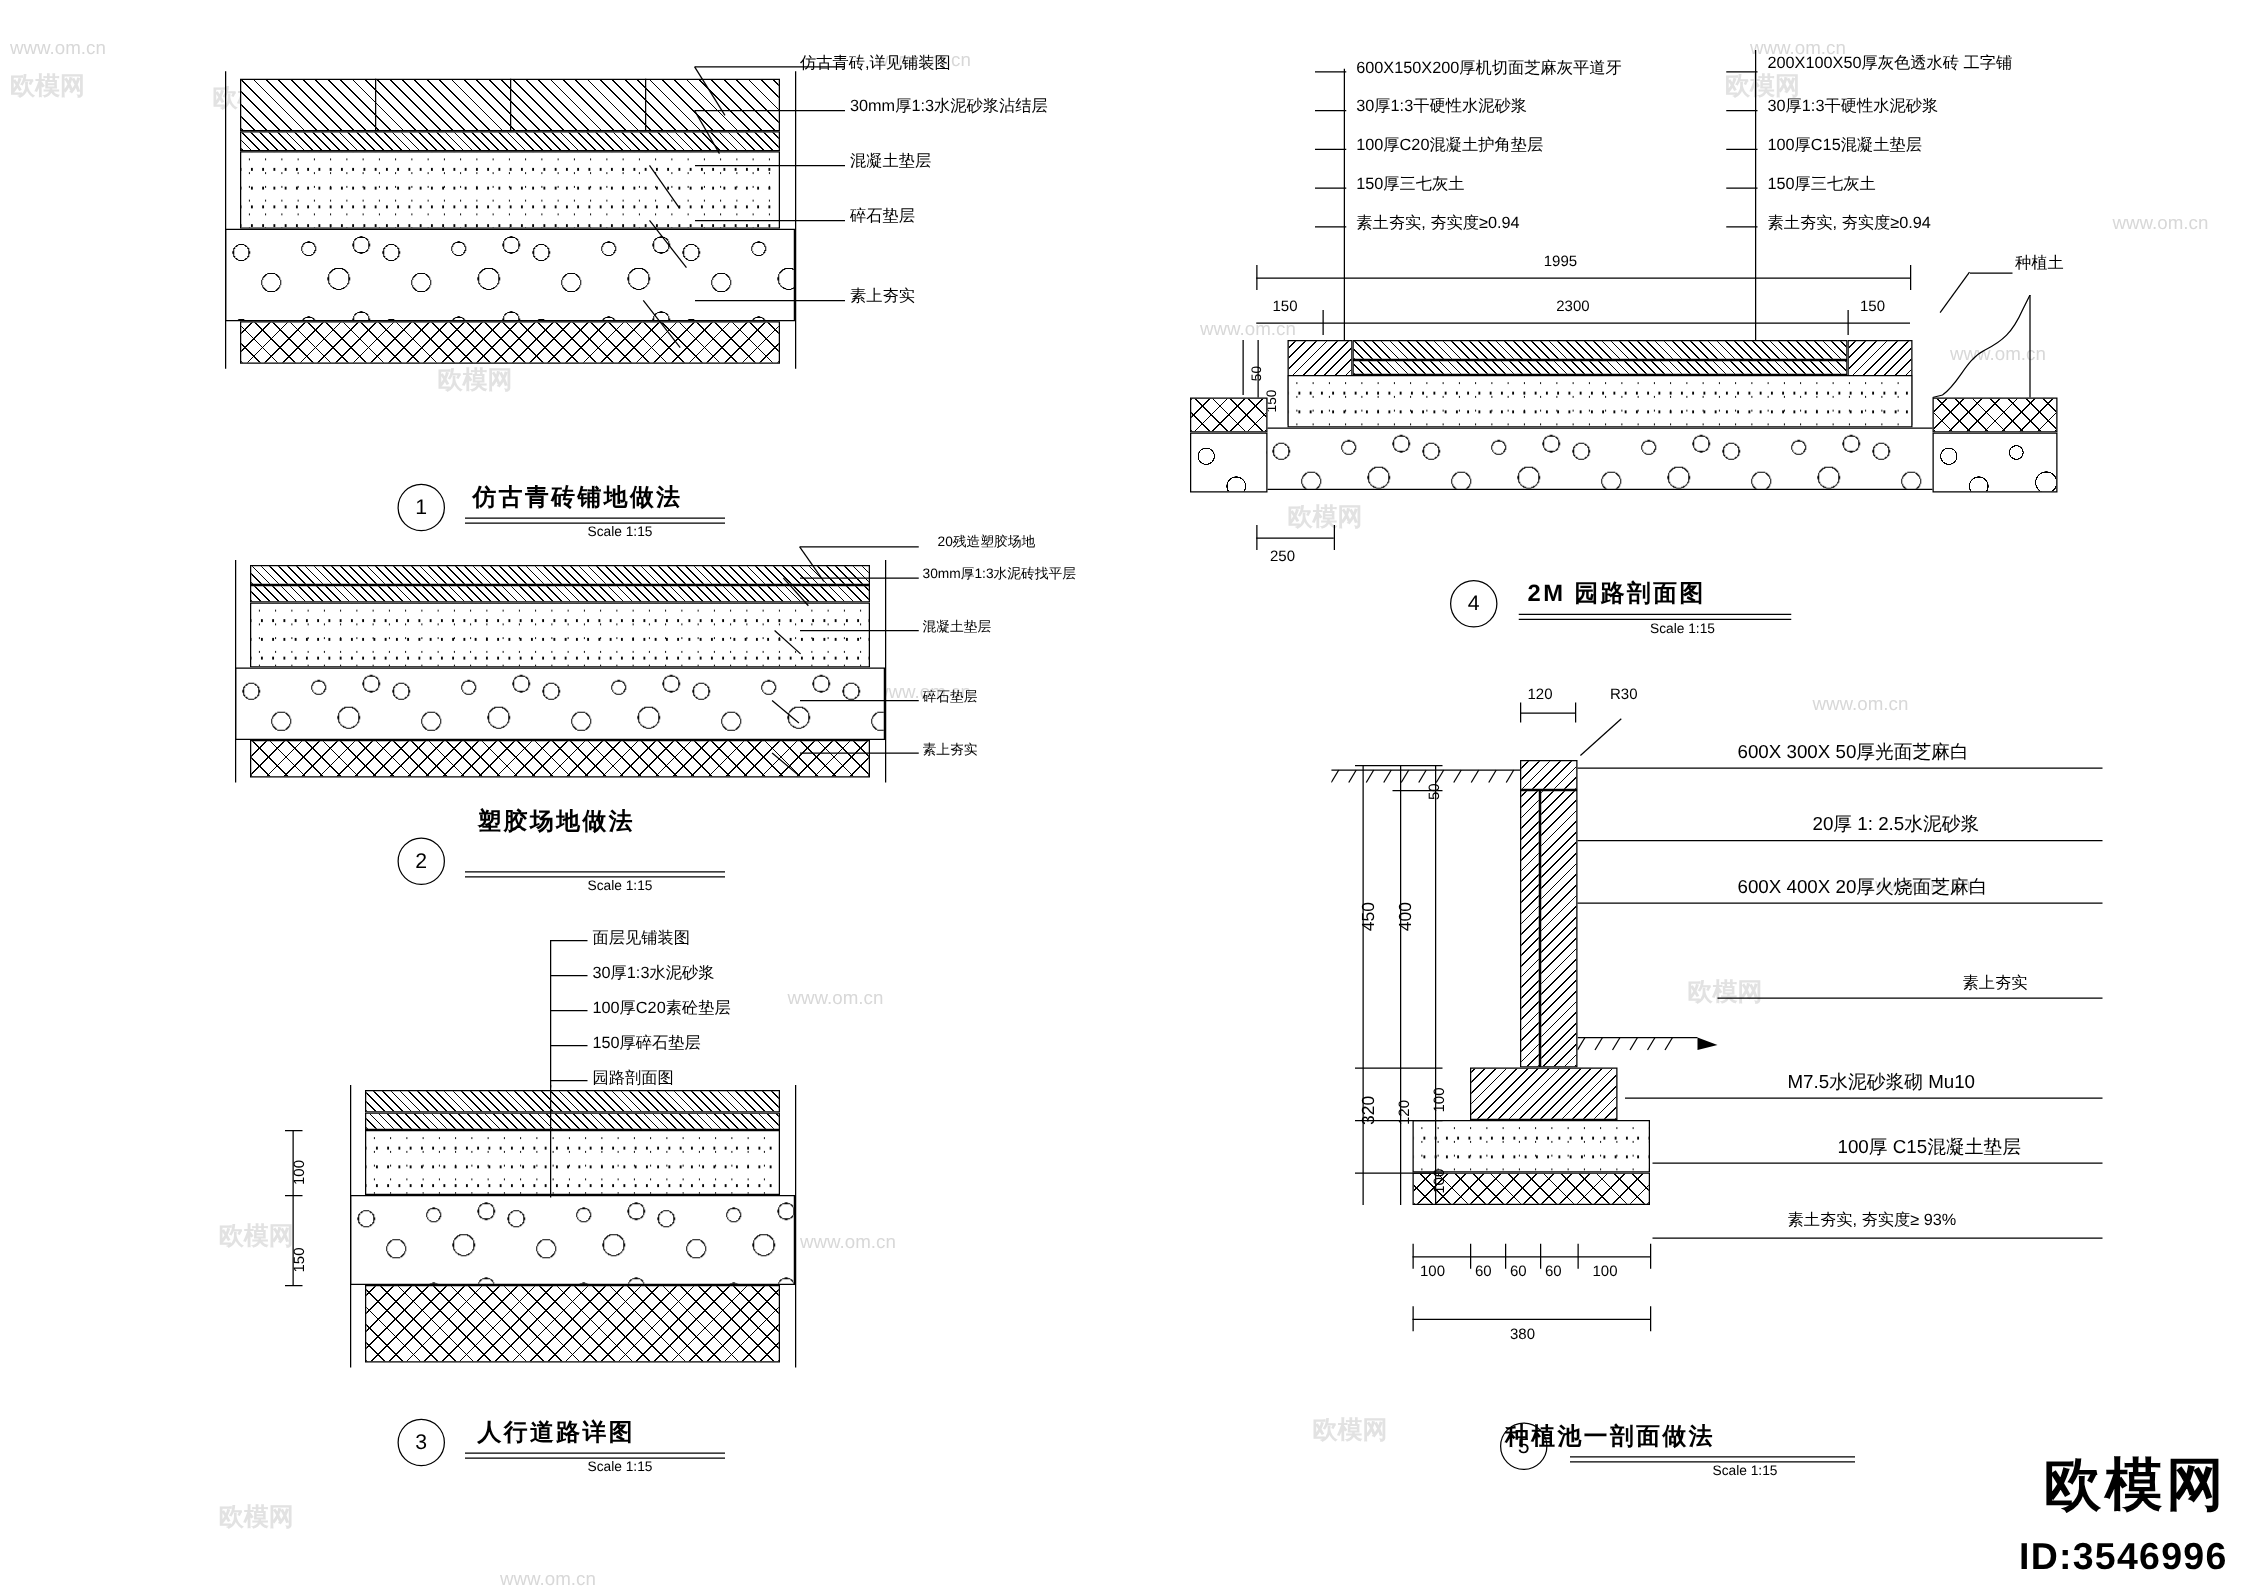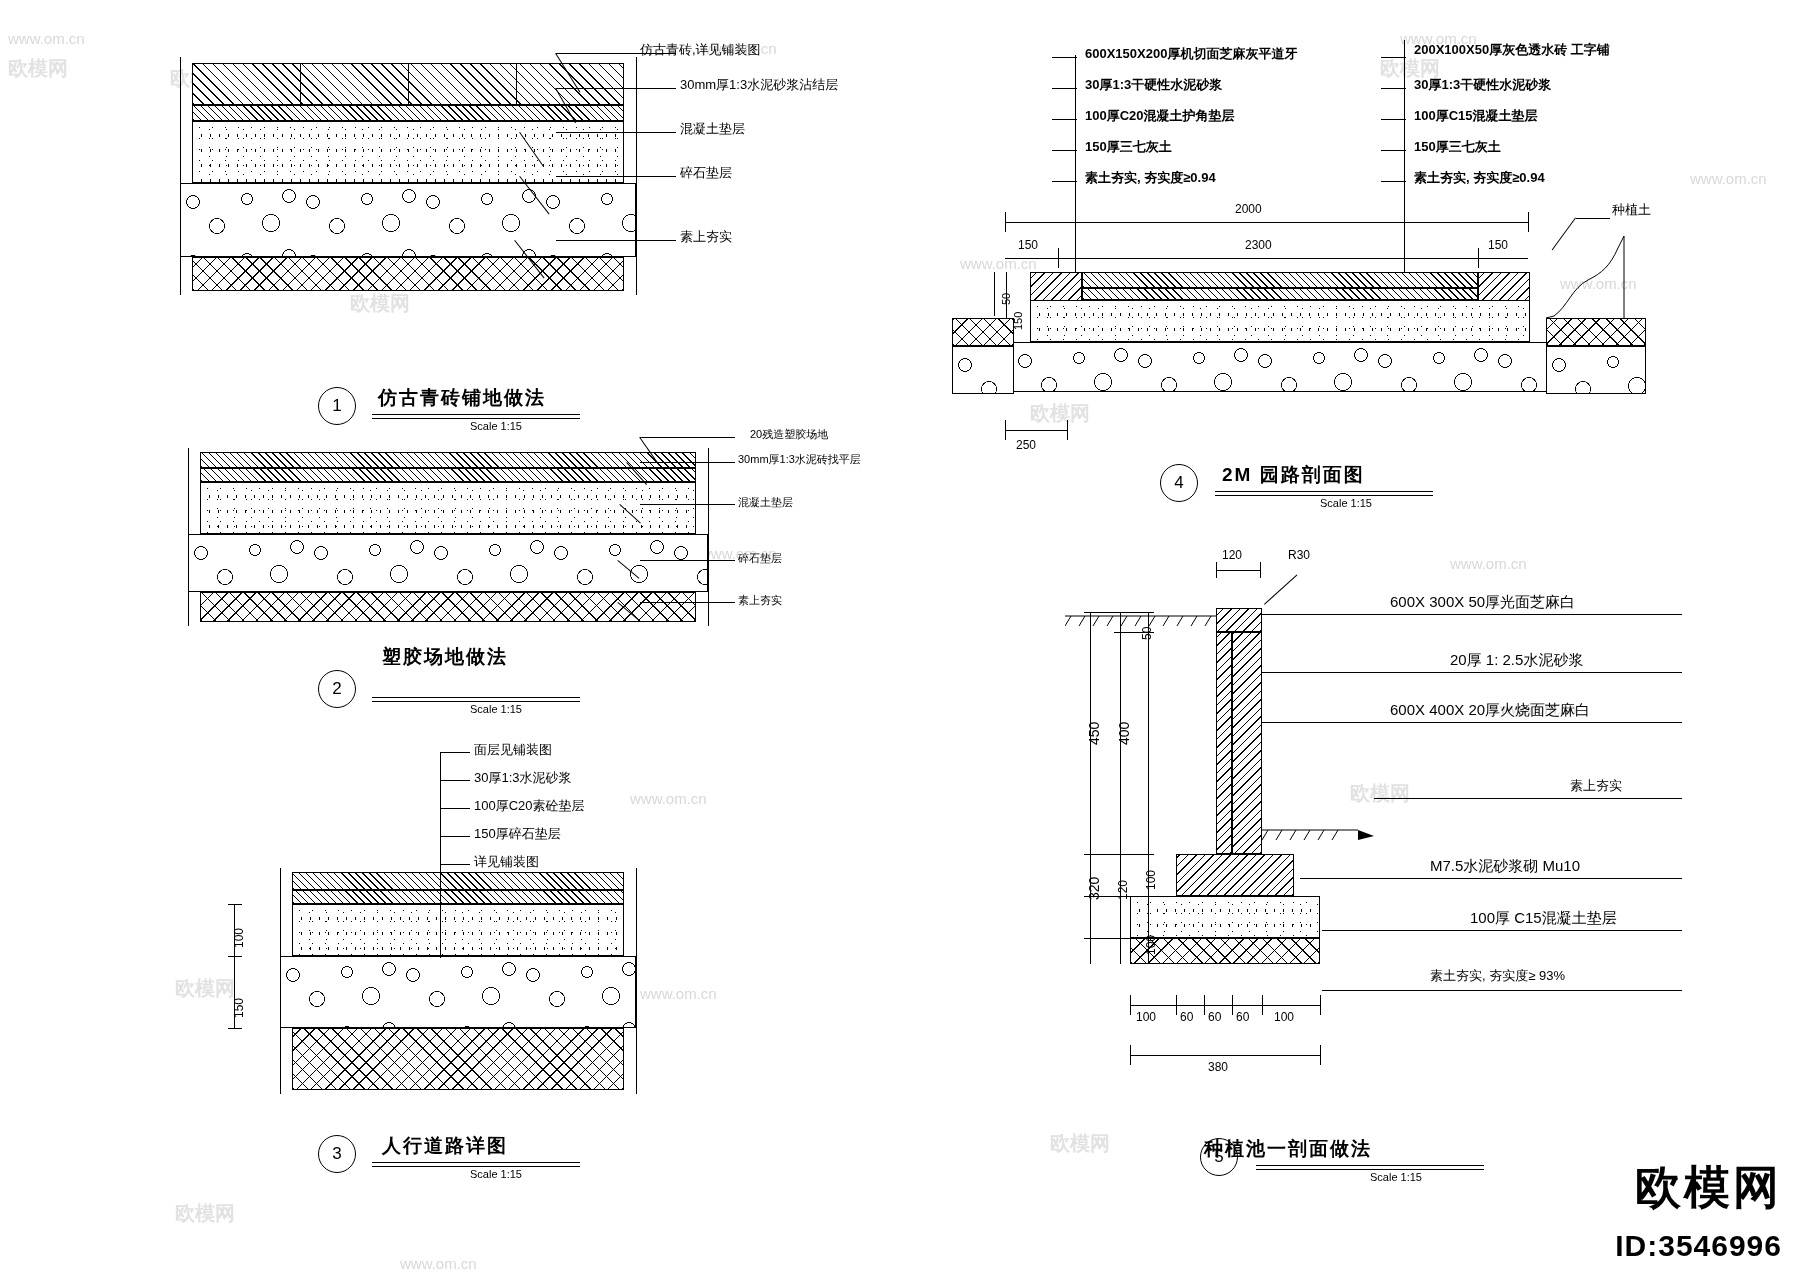--- a/index.html
+++ b/index.html
@@ -3,21 +3,21 @@
 <meta charset="utf-8">
 <style>
   html,body{margin:0;padding:0;background:#fff;}
   body{width:1800px;height:1277px;position:relative;font-family:"Liberation Sans",sans-serif;color:#000;overflow:hidden;}
   .stage{position:absolute;left:0;top:0;width:1800px;height:1277px;}
 
   
   .abs{position:absolute;}
   .txt{position:absolute;white-space:nowrap;font-size:13px;line-height:1.15;color:#000;}
   .txt.sm{font-size:11px;}
-  .txt.bold{font-weight:bold;}
+  .txt.bold{font-weight:normal;}
   .ln{position:absolute;background:#000;}
   .hl{height:1px;}
   .vl{width:1px;}
 
   
   .pat-brick{
     background-color:#fff;
     background-image:repeating-linear-gradient(45deg,#000 0 1px,transparent 1px 7px);
   }
   .pat-mortar{
@@ -180,21 +180,21 @@
     <div class="ln hl" style="left:440px;top:752px;width:30px;"></div>
     <div class="ln hl" style="left:440px;top:780px;width:30px;"></div>
     <div class="ln hl" style="left:440px;top:808px;width:30px;"></div>
     <div class="ln hl" style="left:440px;top:836px;width:30px;"></div>
     <div class="ln hl" style="left:440px;top:864px;width:30px;"></div>
 
     <div class="txt" style="left:474px;top:743px;">面层见铺装图</div>
     <div class="txt" style="left:474px;top:771px;">30厚1:3水泥砂浆</div>
     <div class="txt" style="left:474px;top:799px;">100厚C20素砼垫层</div>
     <div class="txt" style="left:474px;top:827px;">150厚碎石垫层</div>
-    <div class="txt" style="left:474px;top:855px;">详见铺装图</div>
+    <div class="txt" style="left:474px;top:855px;">园路剖面图</div>
 
     <div class="abs brd pat-mortar" style="left:292px;top:872px;width:332px;height:18px;"></div>
     <div class="abs brd pat-mortar" style="left:292px;top:890px;width:332px;height:14px;"></div>
     <div class="abs brd pat-concrete" style="left:292px;top:904px;width:332px;height:52px;"></div>
     <div class="abs brd pat-gravel" style="left:280px;top:956px;width:356px;height:72px;"></div>
     <div class="abs brd pat-earth" style="left:292px;top:1028px;width:332px;height:62px;"></div>
 
     <div class="ln vl" style="left:280px;top:868px;height:226px;"></div>
     <div class="ln vl" style="left:636px;top:868px;height:226px;"></div>
     <div class="ln vl" style="left:440px;top:868px;height:90px;"></div>
@@ -240,21 +240,21 @@
     <div class="txt bold" style="left:1414px;top:78px;">30厚1:3干硬性水泥砂浆</div>
     <div class="txt bold" style="left:1414px;top:109px;">100厚C15混凝土垫层</div>
     <div class="txt bold" style="left:1414px;top:140px;">150厚三七灰土</div>
     <div class="txt bold" style="left:1414px;top:171px;">素土夯实, 夯实度≥0.94</div>
 
     <div class="txt" style="left:1612px;top:203px;">种植土</div>
     <div class="ln hl" style="left:1576px;top:218px;width:34px;"></div>
     <div class="leader" style="left:1576px;top:218px;width:40px;transform:rotate(126deg);"></div>
 
     <div class="ln hl" style="left:1005px;top:222px;width:523px;"></div>
-    <div class="dimtxt" style="left:1235px;top:202px;">2000</div>
+    <div class="dimtxt" style="left:1235px;top:202px;">1995</div>
     <div class="ln vl" style="left:1005px;top:212px;height:20px;"></div>
     <div class="ln vl" style="left:1528px;top:212px;height:20px;"></div>
 
     <div class="ln hl" style="left:1005px;top:258px;width:523px;"></div>
     <div class="ln vl" style="left:1058px;top:248px;height:20px;"></div>
     <div class="ln vl" style="left:1478px;top:248px;height:20px;"></div>
     <div class="dimtxt" style="left:1018px;top:238px;">150</div>
     <div class="dimtxt" style="left:1245px;top:238px;">2300</div>
     <div class="dimtxt" style="left:1488px;top:238px;">150</div>
 

